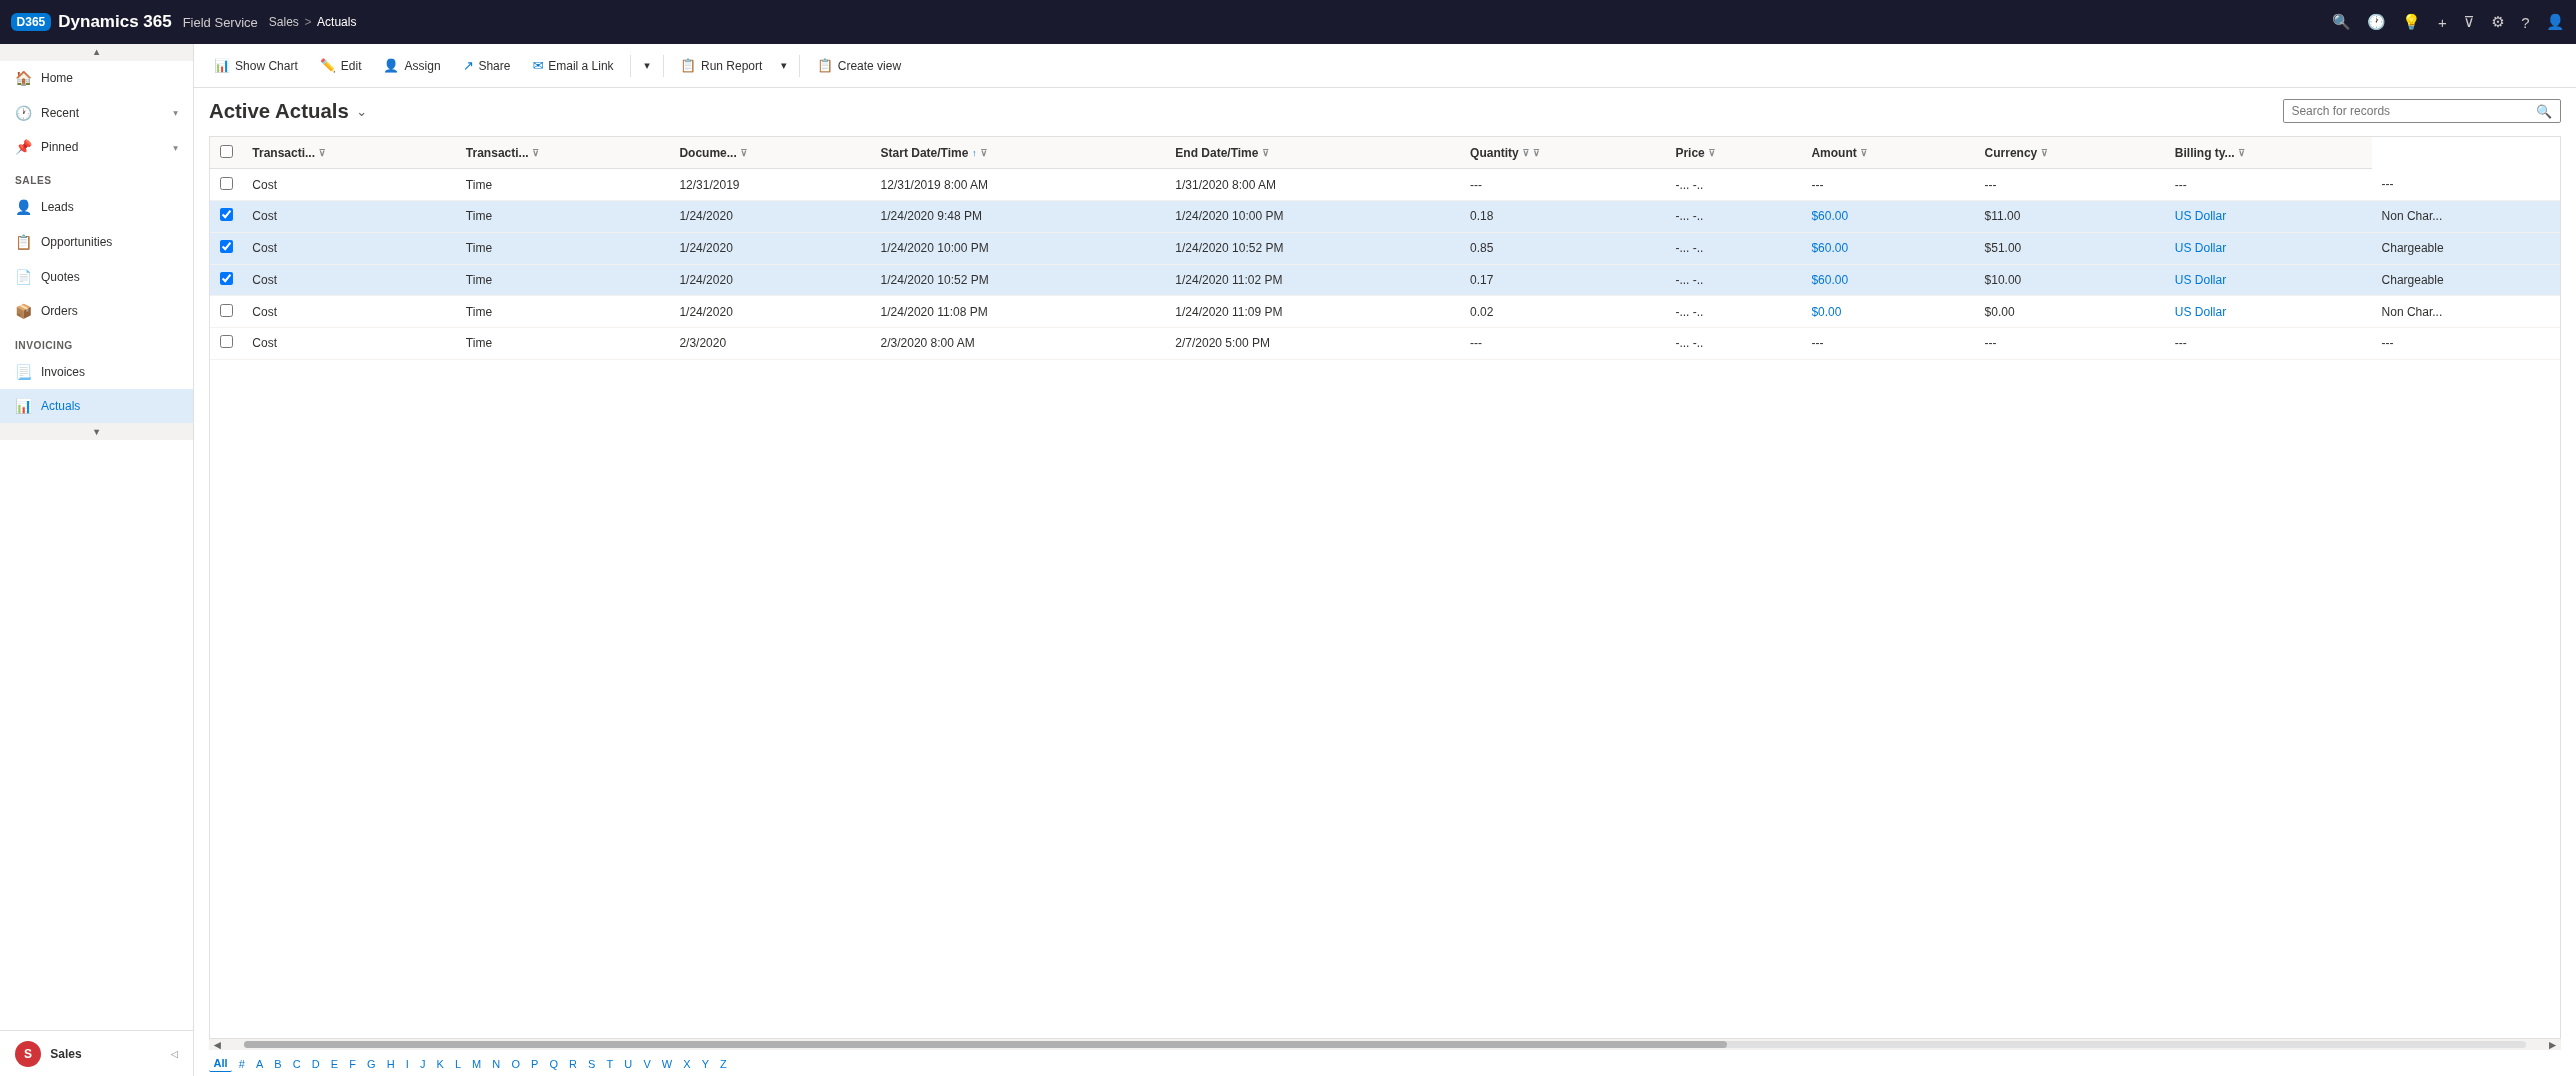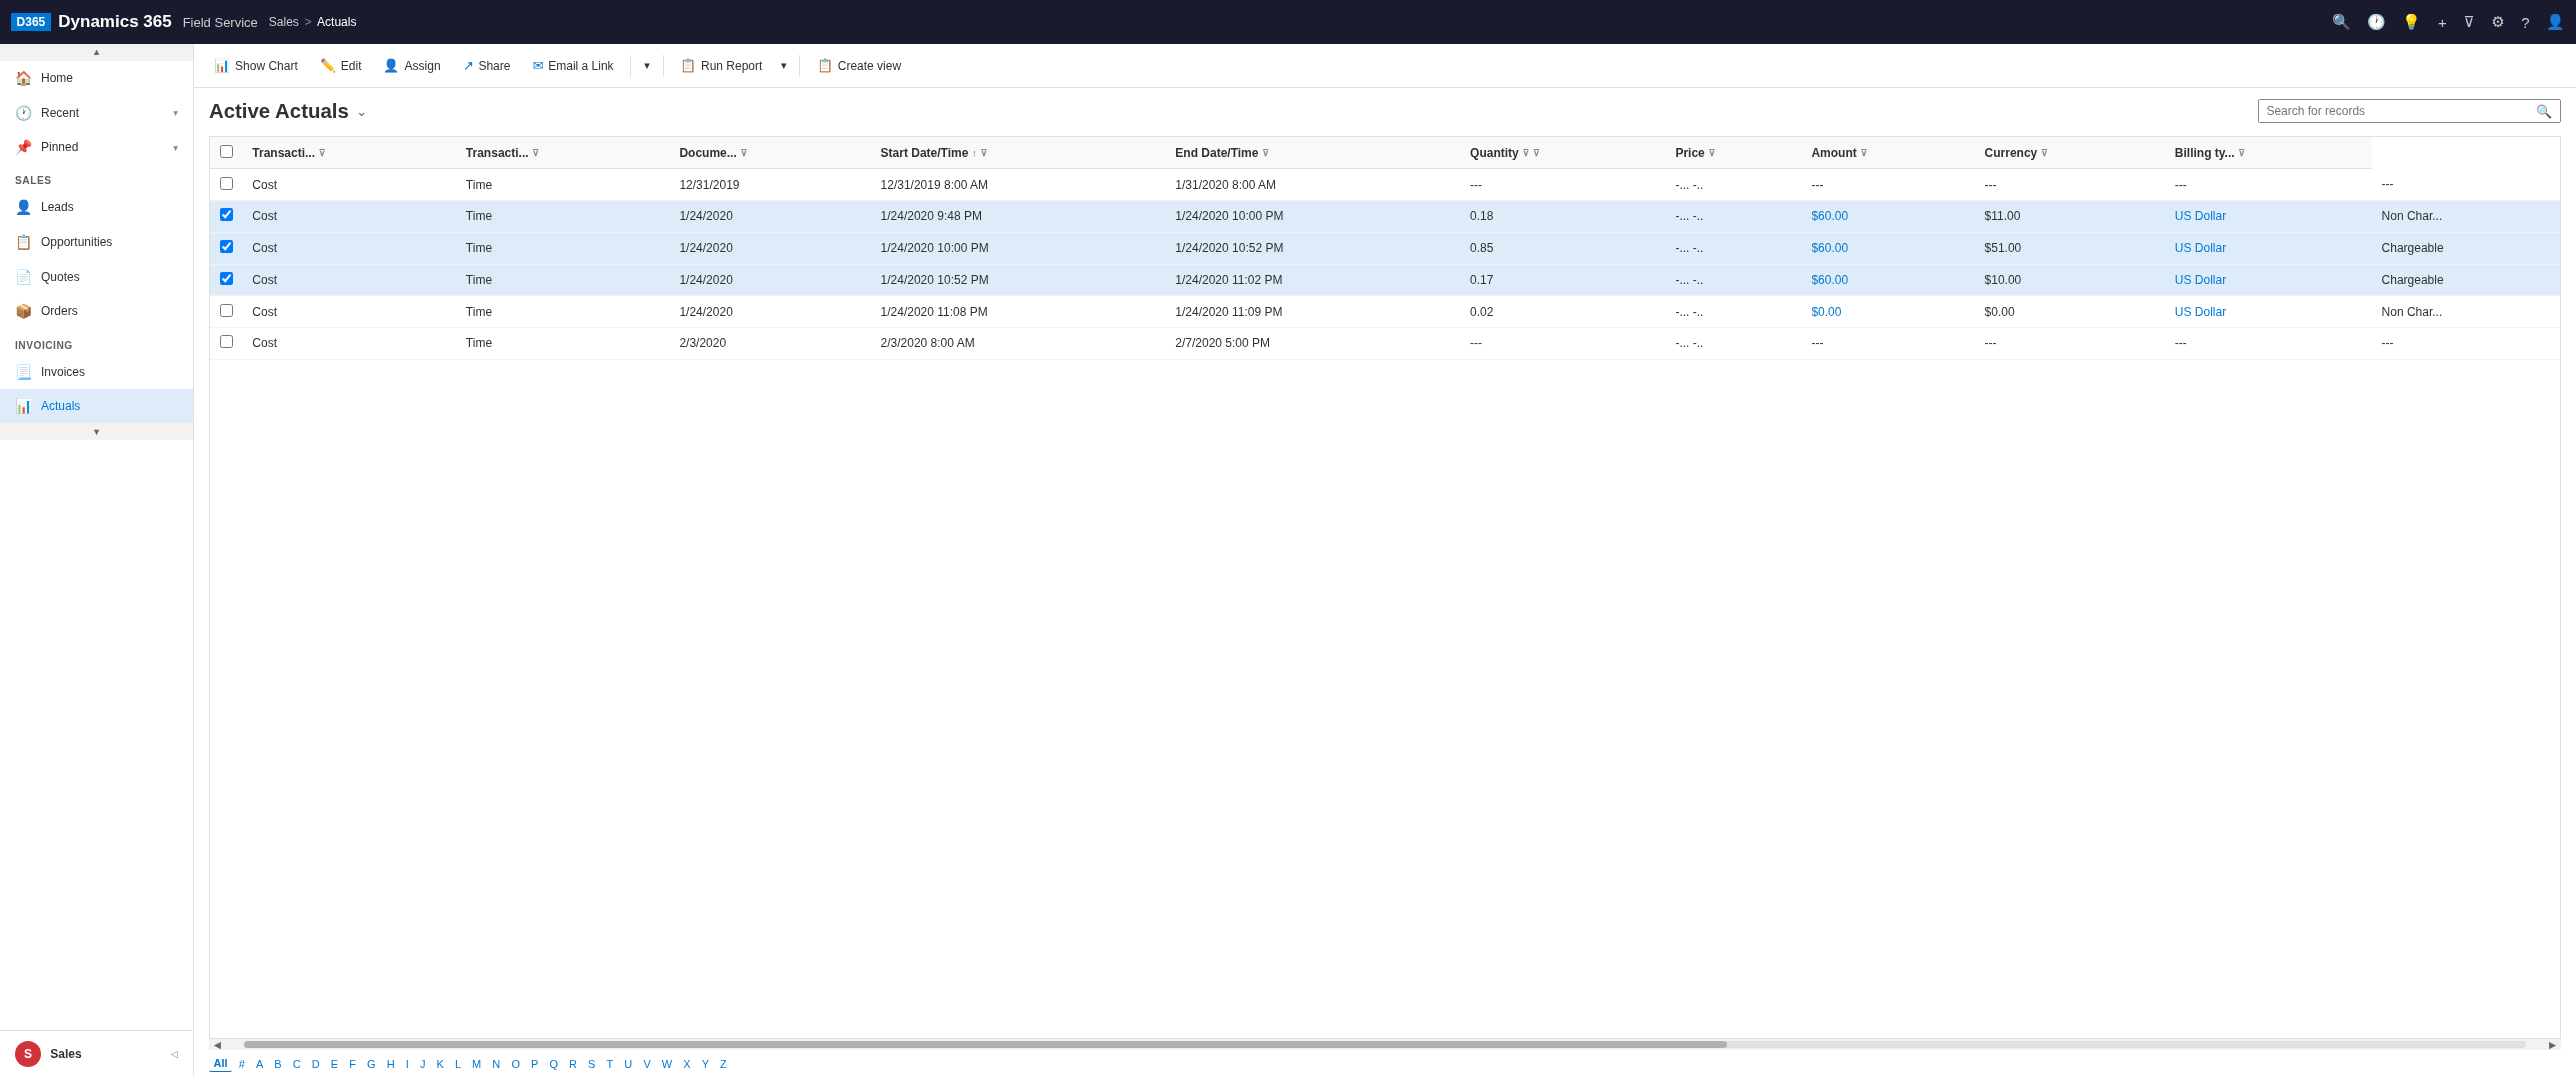--- a/index.html
+++ b/index.html
@@ -9,21 +9,21 @@
     .top-nav {
       display: flex;
       align-items: center;
       background: #1a1a2e;
       color: #fff;
       height: 44px;
       padding: 0 11px;
       gap: 11px;
     }
     .top-nav .brand { display: flex; align-items: center; gap: 7.4px; }
-    .top-nav .brand-logo { background: #0078d4; color: #fff; font-weight: 700; font-size: 12px; padding: 1.9px 5.6px; border-radius: 0; }
+    .top-nav .brand-logo { background: #0078d4; color: #fff; font-weight: 700; font-size: 12px; padding: 1.9px 5.6px; border-radius: 6px; }
     .top-nav .brand-name { font-weight: 600; font-size: 17px; color: #fff; }
     .top-nav .app-name { font-size: 13px; color: #ccc; }
     .top-nav .breadcrumb { display: flex; align-items: center; gap: 5.6px; font-size: 12px; color: #ccc; }
     .top-nav .breadcrumb .sep { color: #888; }
     .top-nav .breadcrumb .current { color: #fff; }
     .top-nav-right { margin-left: auto; display: flex; align-items: center; gap: 16.7px; color: #ccc; }
     .top-nav-right span { cursor: pointer; font-size: 15px; }
 
     
     .layout { display: flex; height: calc(100vh - 44px); }
@@ -139,21 +139,21 @@
     }
     .content-header-left { display: flex; align-items: center; gap: 7.4px; }
     .view-title { font-size: 20.4px; font-weight: 600; color: #323130; }
     .view-dropdown-icon { font-size: 13px; color: #605e5c; cursor: pointer; }
     .search-box {
       display: flex;
       align-items: center;
       border: 0.9px solid #8a8886;
       border-radius: 1.9px;
       padding: 3.7px 7.4px;
-      width: 303px;
+      width: 278px;
       background: #fff;
     }
     .search-box input {
       border: none;
       outline: none;
       font-size: 12px;
       flex: 1;
       color: #605e5c;
       background: transparent;
     }

